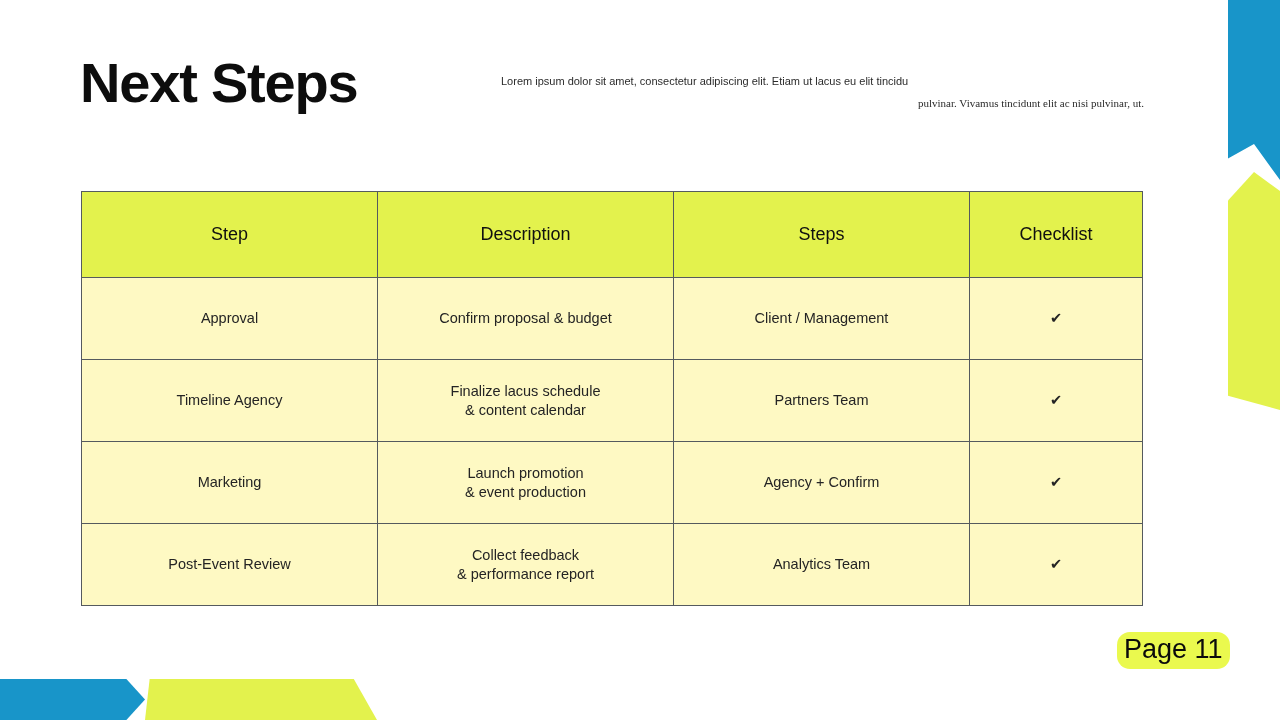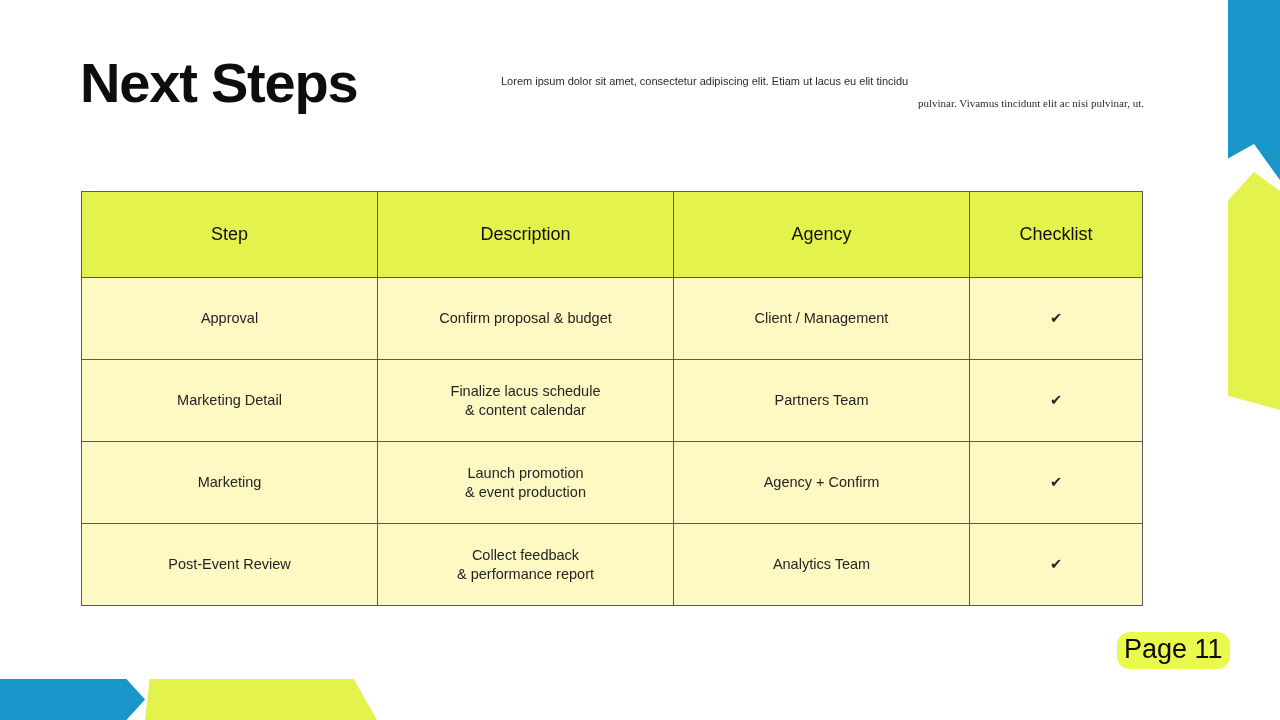--- a/index.html
+++ b/index.html
@@ -178,35 +178,35 @@
       <colgroup>
         <col class="c-step">
         <col class="c-desc">
         <col class="c-owner">
         <col class="c-check">
       </colgroup>
       <thead>
         <tr>
           <th>Step</th>
           <th>Description</th>
-          <th>Agency</th>
+          <th>Steps</th>
           <th>Checklist</th>
         </tr>
       </thead>
       <tbody>
         <tr>
           <td>Approval</td>
           <td>
             <span>Confirm proposal &amp; budget</span>
           </td>
           <td>Client / Management</td>
           <td class="check-cell">✔</td>
         </tr>
         <tr>
-          <td>Marketing Detail</td>
+          <td>Timeline Agency</td>
           <td>
             <span>Finalize lacus schedule</span><br>
             <span>&amp; content calendar</span>
           </td>
           <td>Partners Team</td>
           <td class="check-cell">✔</td>
         </tr>
         <tr>
           <td>Marketing</td>
           <td>

